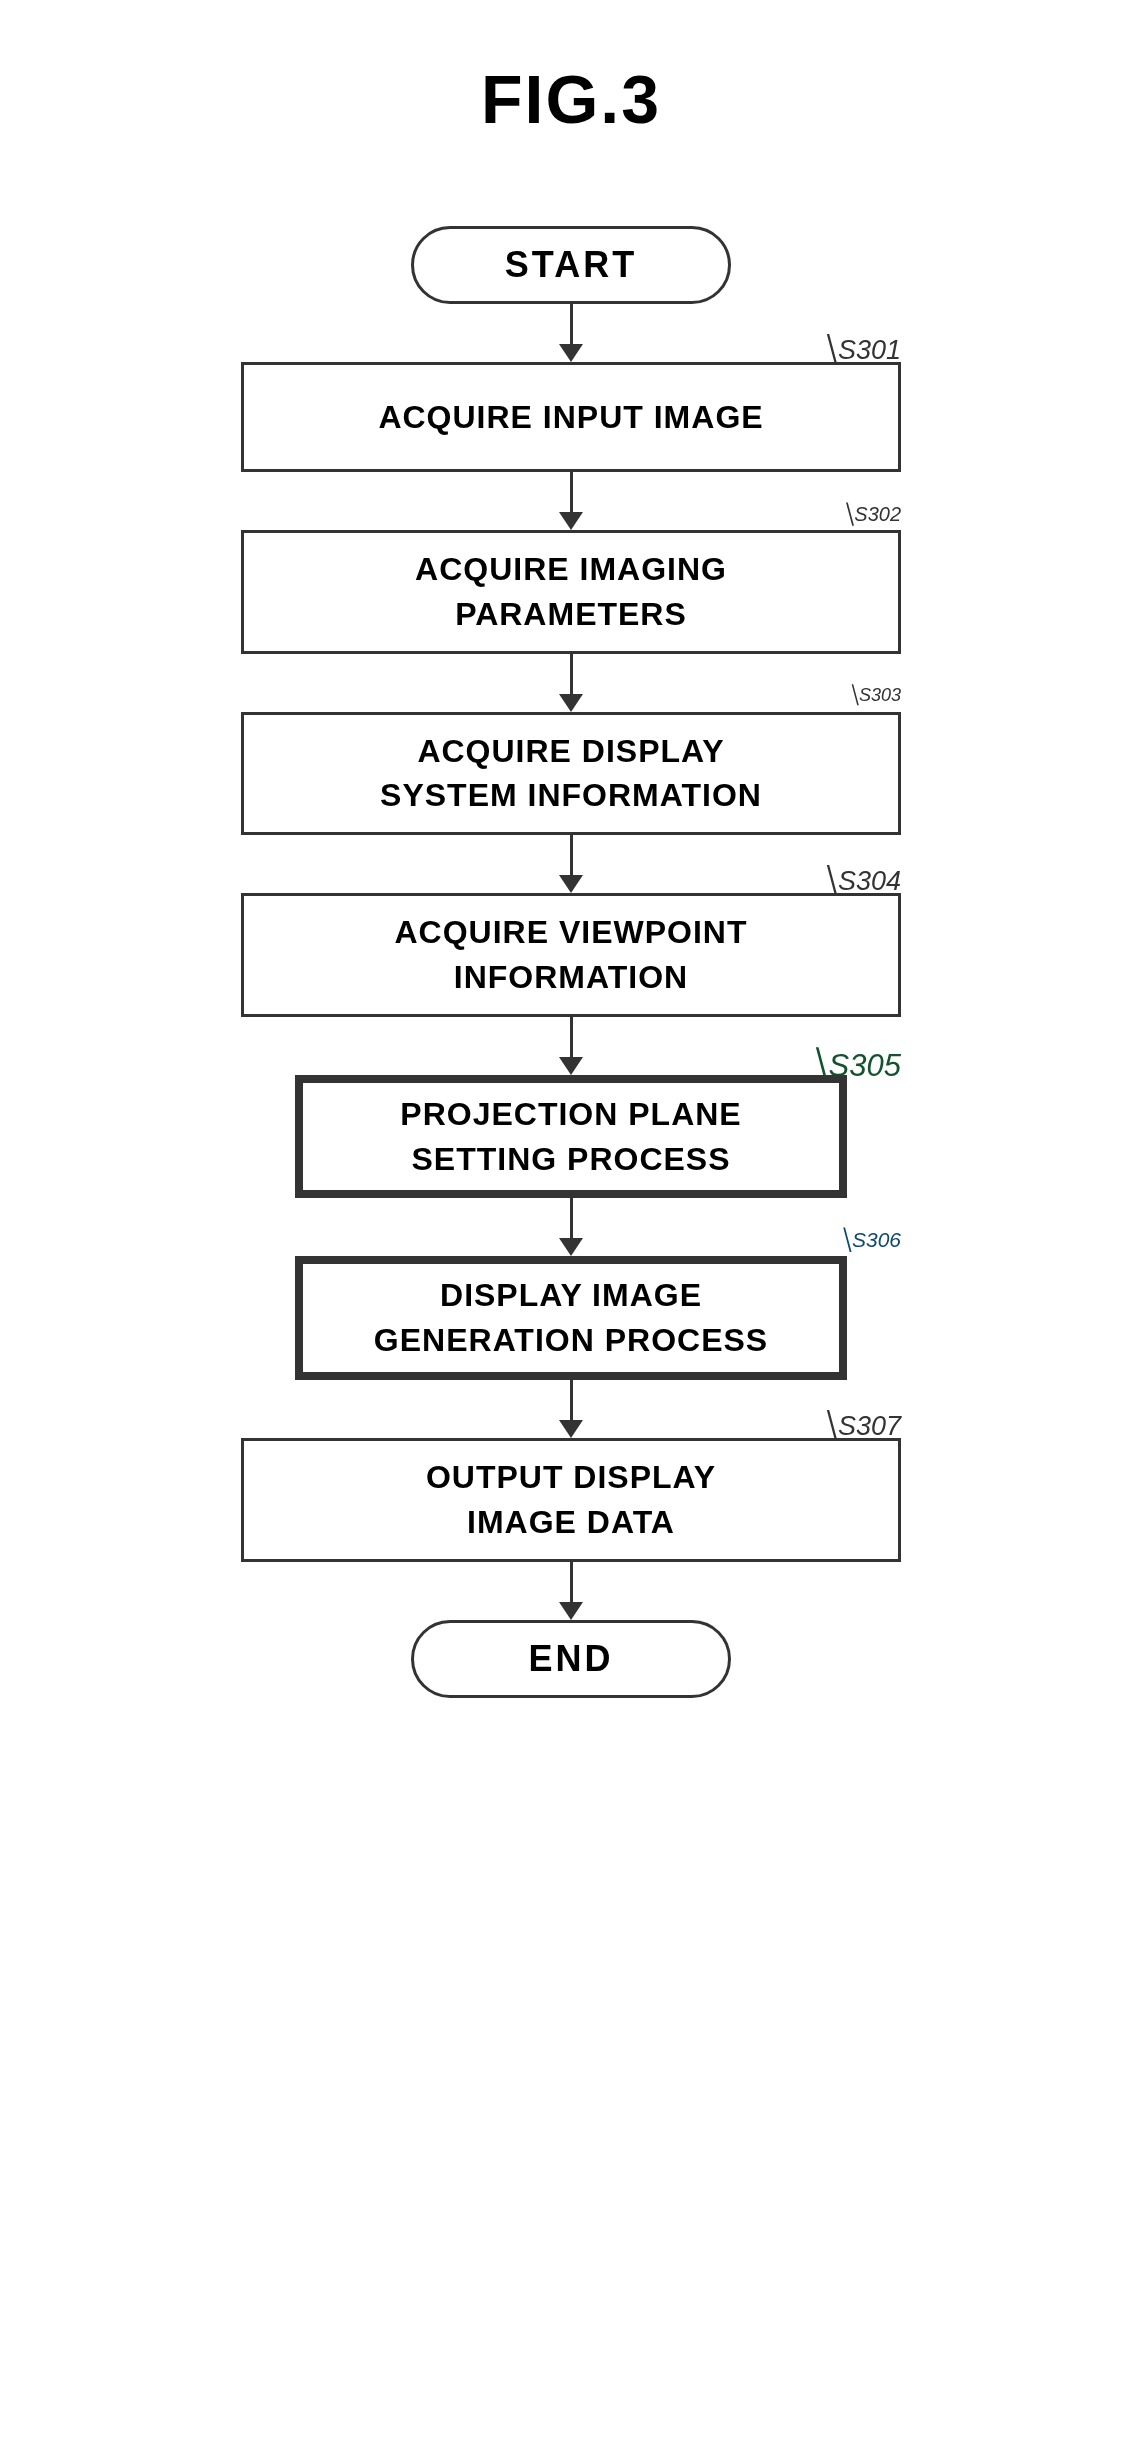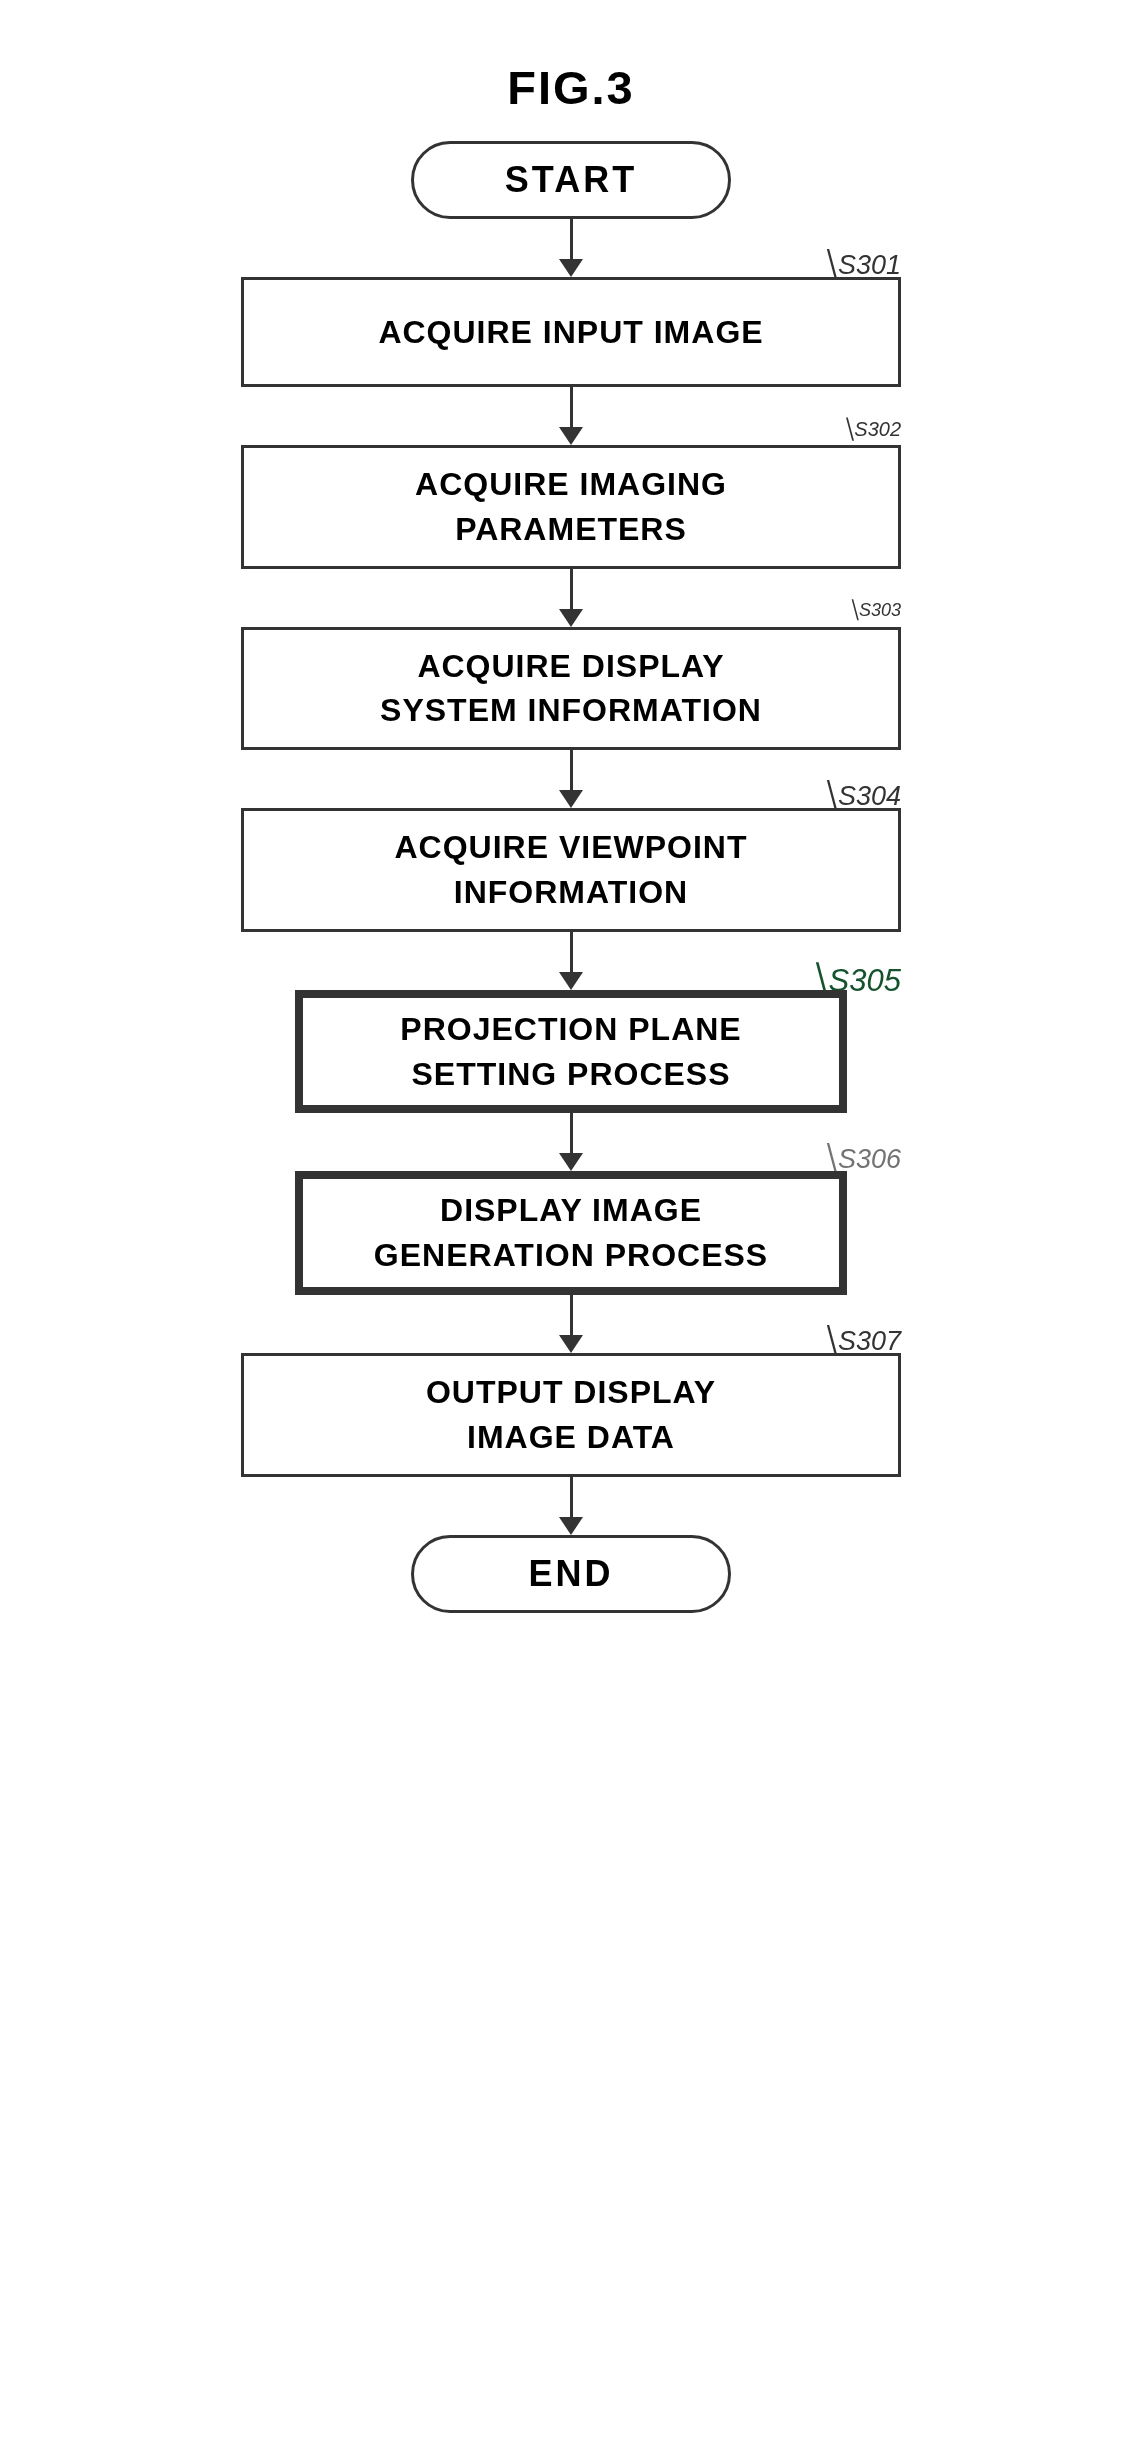--- a/index.html
+++ b/index.html
@@ -22,24 +22,24 @@
       width: 1142px;
       min-height: 2446px;
       background: #ffffff;
       display: flex;
       flex-direction: column;
       align-items: center;
       padding: 60px 20px 80px 20px;
     }
 
     .fig-title {
-      font-size: 47px;
+      font-size: 68px;
       font-weight: bold;
       font-family: Arial, sans-serif;
-      margin-bottom: 26px;
+      margin-bottom: 88px;
       letter-spacing: 2px;
     }
 
     .flowchart {
       display: flex;
       flex-direction: column;
       align-items: center;
       width: 700px;
     }
 
@@ -214,21 +214,21 @@
 SETTING PROCESS</span>
       </div>
     </div>
 
     <div class="arrow-container">
       <div class="arrow-line"></div>
       <div class="arrow-head"></div>
     </div>
 
     <div class="step-row">
-      <span class="step-label-abs" style="font-style: italic; font-size: 27px; color: #737373;">╲S306</span>
+      <span class="step-label-abs" style="font-style: italic; font-size: 21px; color: #0c4a6e;">╲S306</span>
       <div class="process-box-double">
         <span class="process-text" style="white-space:pre-line;">DISPLAY IMAGE
 GENERATION PROCESS</span>
       </div>
     </div>
 
     <div class="arrow-container">
       <div class="arrow-line"></div>
       <div class="arrow-head"></div>
     </div>

